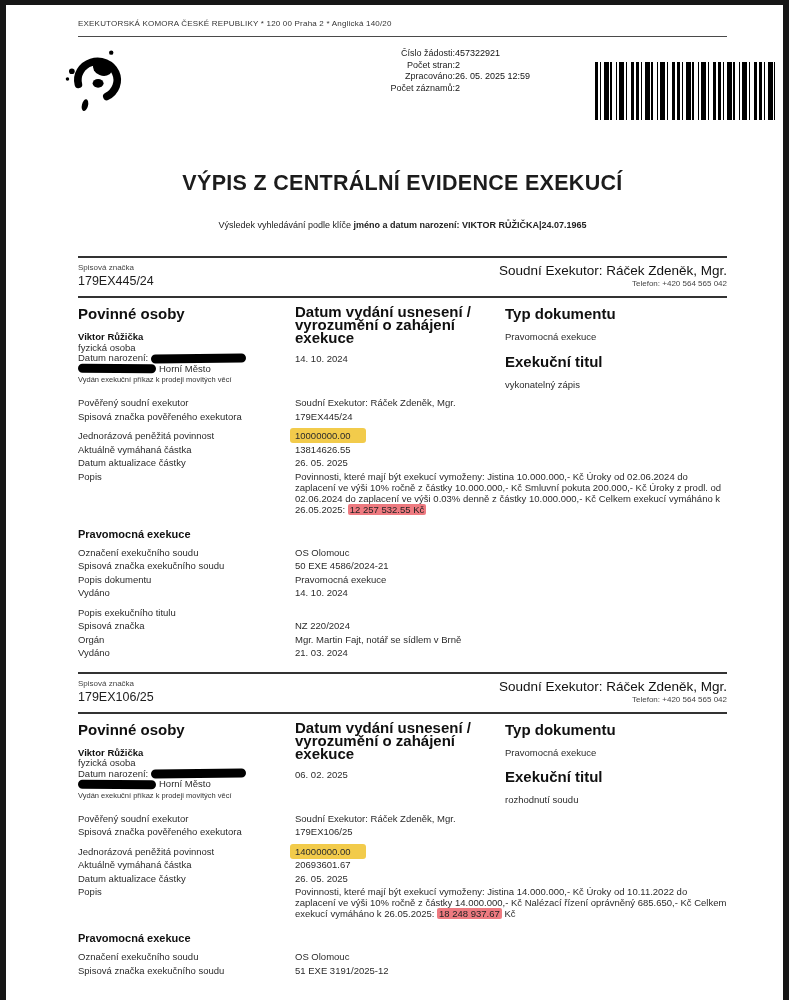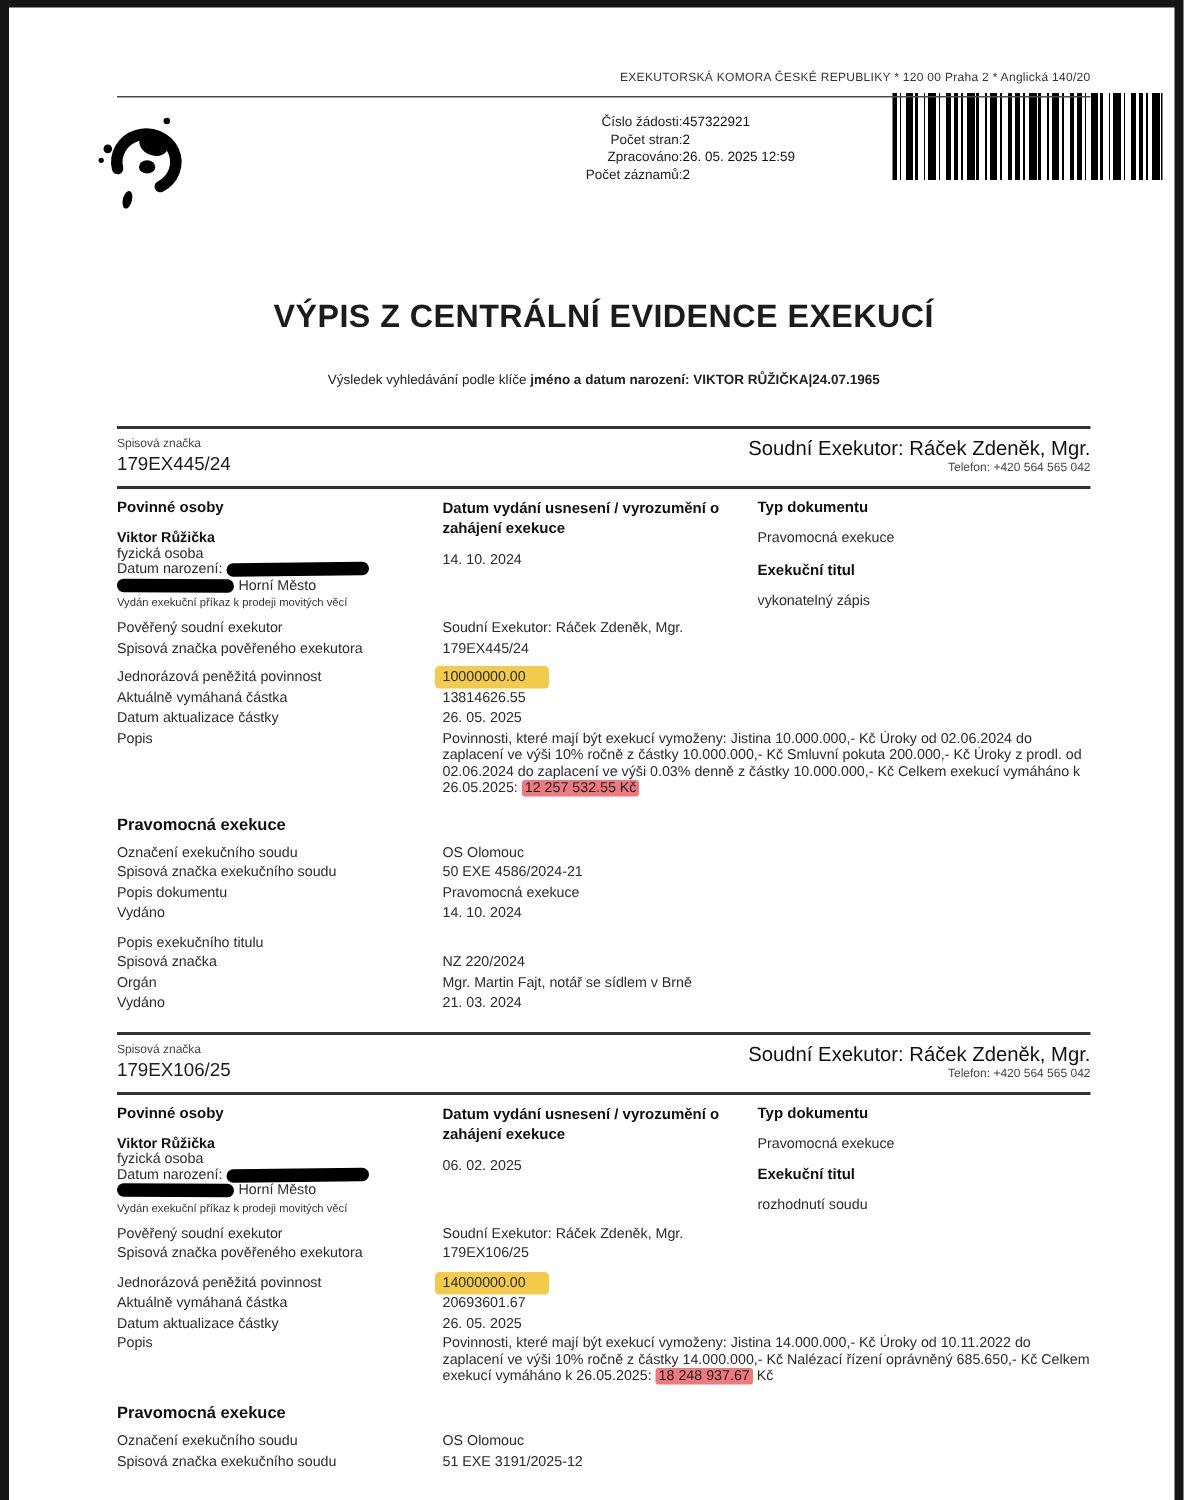--- a/index.html
+++ b/index.html
@@ -9,21 +9,21 @@
     background:#161616;
     font-family:"Liberation Sans", sans-serif;
     -webkit-font-smoothing:antialiased;
   }
   .page {
     position:absolute; left:6px; top:5px; right:6px; bottom:0;
     background:#ffffff; color:#2e2e2e;
   }
   .inner { padding:0 56px 0 72px; position:relative; }
 
-  .masthead { padding-top:42px; text-align:right; font-size:8px; color:#333; letter-spacing:.2px; }
+  .masthead { padding-top:14px; text-align:left; font-size:8px; color:#333; letter-spacing:.2px; }
   .rule-thin { border-top:1.5px solid #4a4a4a; margin-top:8px; }
   .rule-heavy { border-top:2px solid #333; }
 
   .head-row { display:flex; align-items:flex-start; margin-top:8px; height:80px; }
   .logo { width:70px; height:70px; margin-left:-16px; flex:0 0 auto; }
   .meta { margin-left:151px; margin-top:3px; }
   .meta-row { display:flex; line-height:11.5px; }
   .m-label { width:172px; font-size:9px; color:#222;text-align:right; }
   .m-value { font-size:9px; font-weight:normal; color:#111; }
 
@@ -44,21 +44,21 @@
   .sec-rule-next { margin-top:12px; }
 
   .sec-head { display:flex; justify-content:space-between; padding:5px 0 8px; }
   .sz-label { font-size:8px; color:#444; }
   .sz-value { font-size:12.5px; color:#1d1d1d; margin-top:2px; }
   .exec { text-align:right; }
   .exec-name { font-size:13.5px; color:#111; }
   .exec-phone { font-size:8px; color:#444; margin-top:1px; }
 
   .cols { display:grid; grid-template-columns:217px 210px 1fr; margin-top:7px; }
-  .cols h3 { font-size:10px; margin:0 0 10px; color:#101010; }
+  .cols h3 { font-size:15px; margin:0 0 10px; color:#101010; }
   .cols .c2 h3 { max-width:190px; line-height:13px; }
   .cols .line { font-size:9.5px; line-height:10.5px; color:#2b2b2b; }
   .cols .name { font-weight:bold; color:#111; }
   .cols .note { font-size:7.5px; line-height:9px; margin-top:1px; color:#333; }
   .cols .c3 h3.second { margin-top:10px; }
 
   .kv-block { margin-top:6px; }
   .kv { display:flex; font-size:9.5px; line-height:13.5px; color:#2b2b2b; }
   .kv .k { width:217px; flex:0 0 auto; }
   .kv .v { flex:1; }

